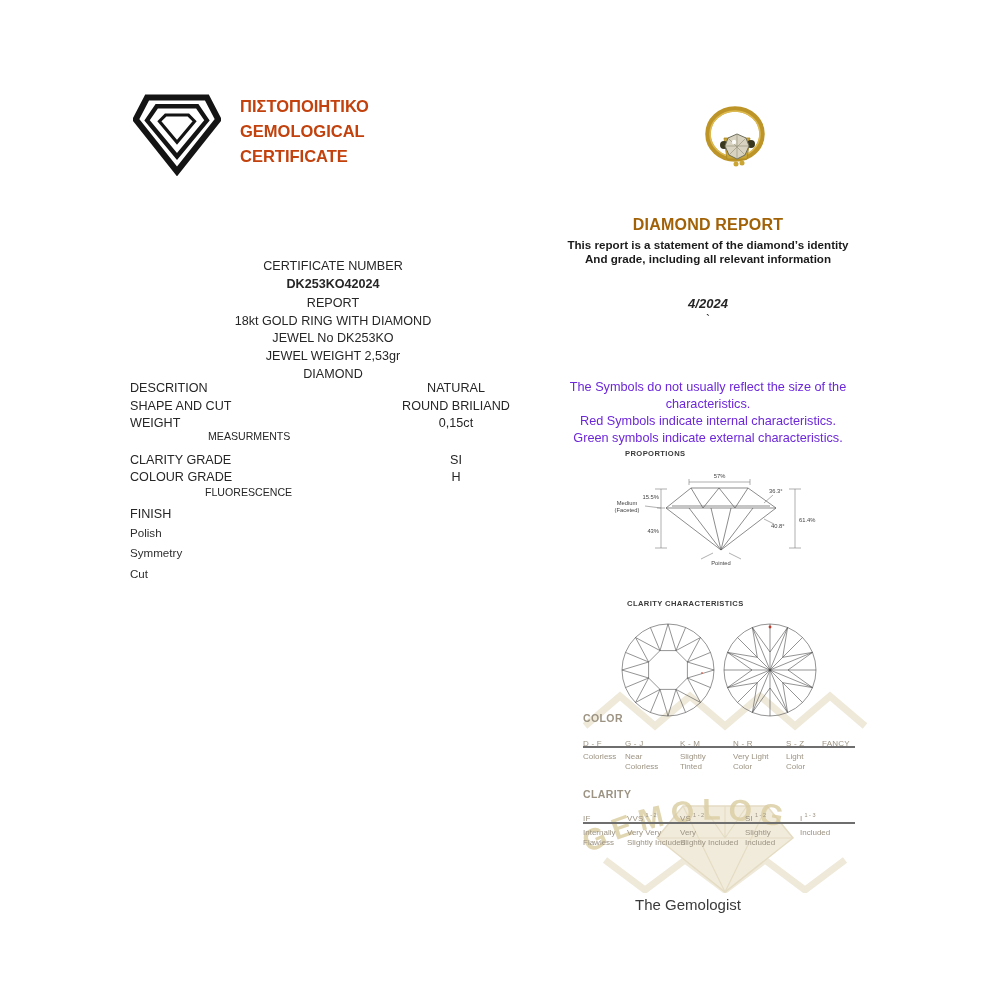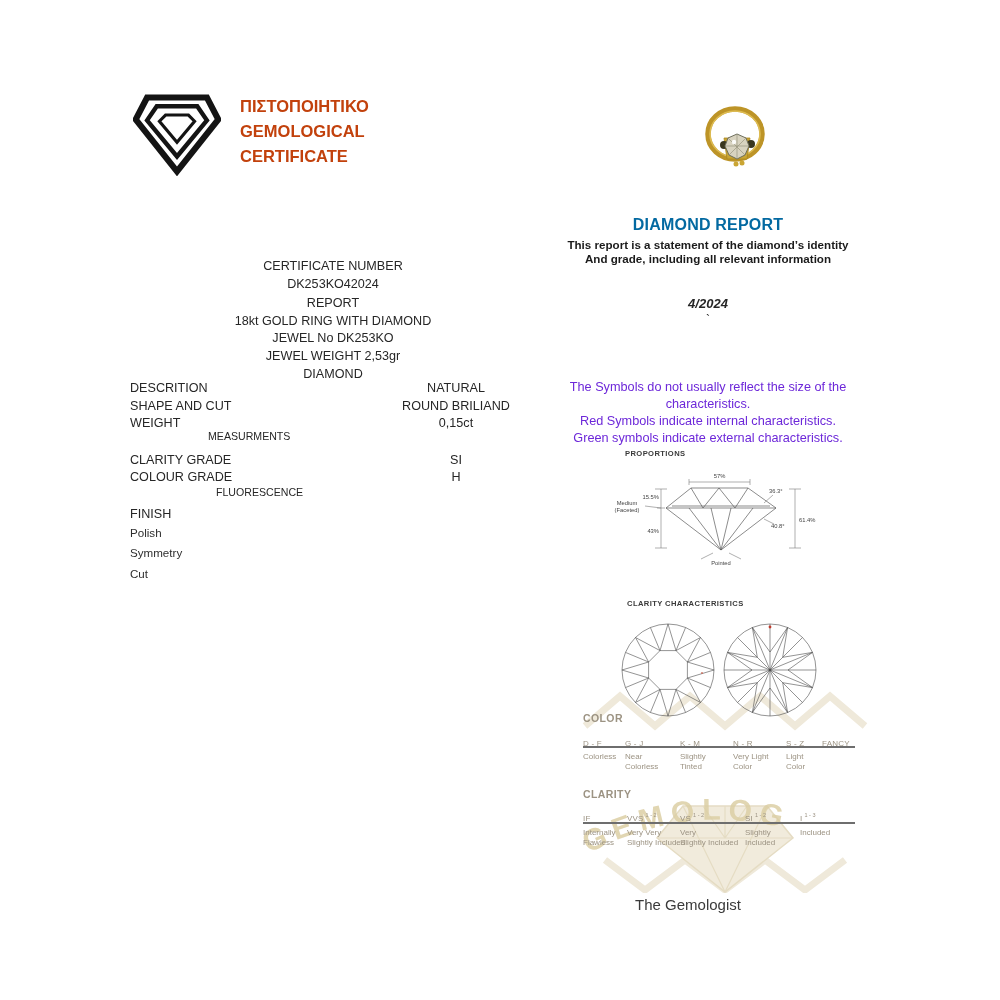--- a/index.html
+++ b/index.html
@@ -4,28 +4,28 @@
 <style>
   html,body{margin:0;padding:0;background:#ffffff;}
   .page{position:relative;width:1000px;height:1000px;background:#ffffff;overflow:hidden;
         font-family:"Liberation Sans",sans-serif;color:#262626;}
   .abs{position:absolute;}
   .pre{white-space:pre-line;}
   .ctr{text-align:center;}
 
   .brand-title{left:240px;top:94px;width:220px;font-size:16.5px;font-weight:bold;line-height:25px;color:#c2410c;}
   .report-head{left:558px;top:216px;width:300px;}
-  .report-title{font-size:16px;font-weight:bold;letter-spacing:.2px;color:#0369a1;}
+  .report-title{font-size:16px;font-weight:bold;letter-spacing:.2px;color:#a16207;}
   .report-sub{margin-top:4px;font-size:11.6px;font-weight:bold;line-height:13.5px;color:#1b1b1b;}
   .city-block{left:558px;top:293px;width:300px;font-size:12.6px;}
   .date-line{font-weight:bold;font-size:13px;margin-top:3px;font-style:italic;}
   .tick-line{font-size:12px;margin-top:2px;}
 
   .cert-block{left:208px;top:258px;width:250px;font-size:12.6px;line-height:17.6px;}
-  .cert-number{font-weight:normal;}
+  .cert-number{font-weight:bold;}
   .cert-report{margin-top:2px;}
 
   .flabel{left:130px;font-size:12.6px;}
   .fvalue{left:376px;width:160px;text-align:center;font-size:12.6px;}
   .fsub{font-size:10.6px;}
   .ffin{font-size:11.6px;color:#2e2e2e;}
 
   .symbols-note{left:556px;top:379px;width:304px;font-size:12.7px;line-height:17px;color:#6d28d9;}
 
   .diag-label{font-size:7.6px;font-weight:bold;letter-spacing:.4px;color:#3a3a3a;}
@@ -115,21 +115,21 @@
   <div class="abs fvalue" style="top:416px;">0,15ct</div>
 
   <div class="abs fsub" style="left:208px;top:430px;">MEASURMENTS</div>
 
   <div class="abs flabel" style="top:453px;">CLARITY GRADE</div>
   <div class="abs fvalue" style="top:453px;">SI</div>
 
   <div class="abs flabel" style="top:470px;">COLOUR GRADE</div>
   <div class="abs fvalue" style="top:470px;">H</div>
 
-  <div class="abs fsub" style="left:216px;top:486px;">FLUORESCENCE</div>
+  <div class="abs fsub" style="left:205px;top:486px;">FLUORESCENCE</div>
 
   <div class="abs flabel" style="top:507px;">FINISH</div>
   <div class="abs ffin" style="left:130px;top:526px;">Polish</div>
   <div class="abs ffin" style="left:130px;top:546px;">Symmetry</div>
   <div class="abs ffin" style="left:130px;top:567px;">Cut</div>
 
   <div class="abs symbols-note pre ctr">The Symbols do not usually reflect the size of the
 characteristics.
 Red Symbols indicate internal characteristics.
 Green symbols indicate external characteristics.</div>

